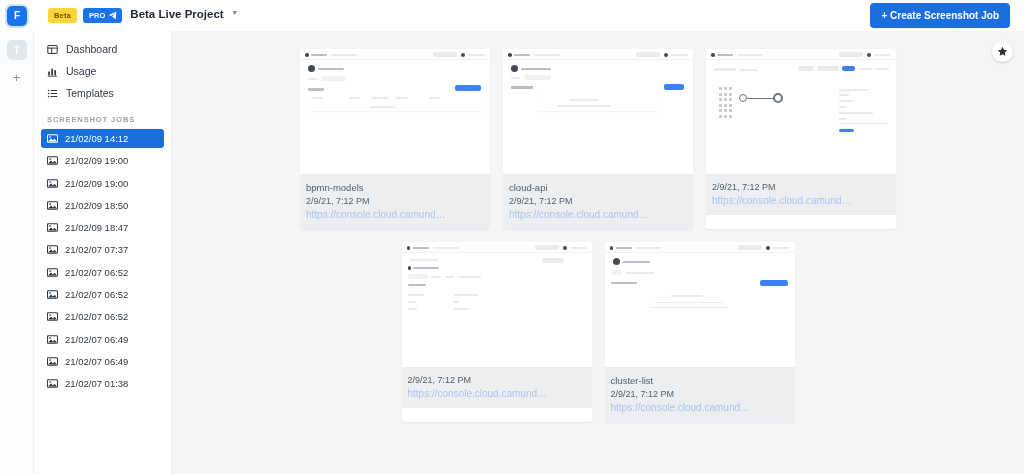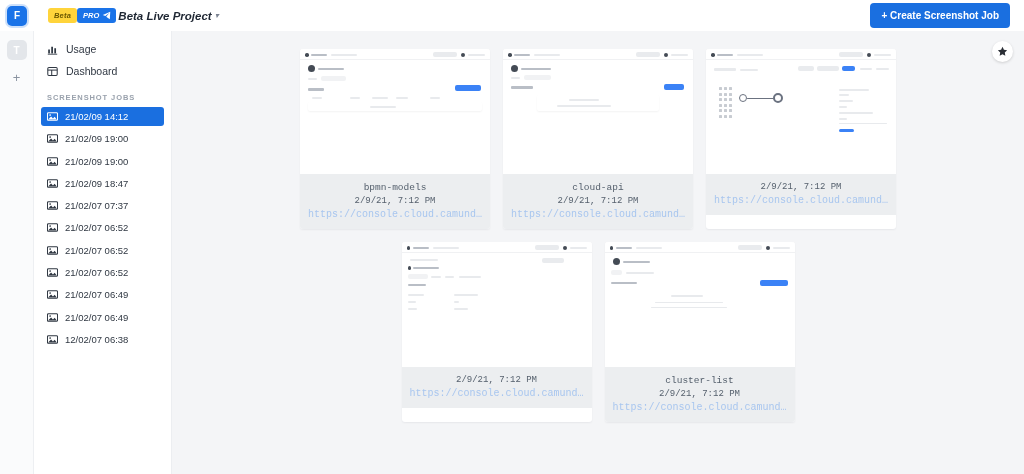--- a/index.html
+++ b/index.html
@@ -23,21 +23,21 @@
     position: relative; z-index: 20;
   }
   .rail-slot { width: 34px; min-width: 34px; display:flex; align-items:center; justify-content:center; }
   .avatar-f {
     width: 20px; height: 20px; border-radius: 5px;
     background: #1a73e8; color: #fff;
     font-size: 10px; font-weight: bold;
     display: flex; align-items: center; justify-content: center;
     box-shadow: 0 0 0 2px rgba(26,115,232,0.22);
   }
-  .topbar-left { display: flex; align-items: center; padding-left: 14px; font-style: italic; }
+  .topbar-left { display: flex; gap: 6px; padding-left: 14px; }
   .badge-beta {
     background: #ffd43b; color: #6b5700;
     font-size: 7.5px; font-weight: bold;
     padding: 3px 6px; border-radius: 3px;
     letter-spacing: .2px;
   }
   .badge-pro {
     background: #1a73e8; color: #fff;
     font-size: 7.5px; font-weight: bold;
     padding: 3px 5px 3px 6px; border-radius: 3px;
@@ -141,22 +141,21 @@
   }
   .thumb {
     height: 125px; width: 100%;
     background: #ffffff;
     position: relative; overflow: hidden;
     filter: blur(.25px);
   }
   .caption {
     background: #eceef0;
     padding: 8px 6px 9px 6px;
-    text-align: center;
-    font-family: Liberation Mono, monospace;
+    text-align: left;
   }
   .cap-name { font-size: 9.5px; color: #55606d; margin-bottom: 3px; }
   .cap-date { font-size: 9px; color: #55606d; margin-bottom: 3px; }
   .cap-url { font-size: 10px; color: #a8c6ef; white-space: nowrap; overflow: hidden; text-overflow: ellipsis; }
 
   
   .m-bar { position:absolute; left:0; right:0; top:0; height:11px; border-bottom:1px solid #f0f1f3; }
   .m-dot { position:absolute; border-radius:50%; background:#444b55; }
   .m-ln  { position:absolute; border-radius:1px; background:#d8dbe0; }
   .m-ln.dk { background:#b9bec6; }
@@ -199,40 +198,53 @@
     <div class="rail">
       <div class="avatar-t">T</div>
       <div class="rail-add">+</div>
     </div>
 
     <div class="sidebar">
 
       <div class="nav-item">
         <span class="ico">
           <svg width="11" height="11" viewBox="0 0 14 14">
+              <rect x="1" y="2" width="12" height="10" rx="1.4" fill="none" stroke="#2f3742" stroke-width="1.3"></rect>
+              <line x1="1" y1="5.2" x2="13" y2="5.2" stroke="#2f3742" stroke-width="1.3"></line>
+              <line x1="6" y1="5.2" x2="6" y2="12" stroke="#2f3742" stroke-width="1.3"></line>
+            </svg>
+        </span>
+        <span>Dashboard</span>
+      </div>
+
+      <div class="nav-item">
+        <span class="ico">
+          <svg width="11" height="11" viewBox="0 0 14 14">
               <rect x="1.5" y="7" width="2.2" height="5" fill="#2f3742"></rect>
               <rect x="5.4" y="3.5" width="2.2" height="8.5" fill="#2f3742"></rect>
               <rect x="9.3" y="5.4" width="2.2" height="6.6" fill="#2f3742"></rect>
               <line x1="1" y1="13" x2="13" y2="13" stroke="#2f3742" stroke-width="1.1"></line>
             </svg>
         </span>
         <span>Usage</span>
       </div>
 
       <div class="nav-item">
         <span class="ico">
           <svg width="11" height="11" viewBox="0 0 14 14">
-              <rect x="1" y="2" width="12" height="10" rx="1.4" fill="none" stroke="#2f3742" stroke-width="1.3"></rect>
-              <line x1="1" y1="5.2" x2="13" y2="5.2" stroke="#2f3742" stroke-width="1.3"></line>
-              <line x1="6" y1="5.2" x2="6" y2="12" stroke="#2f3742" stroke-width="1.3"></line>
+              <circle cx="2" cy="3.2" r="1" fill="#2f3742"></circle>
+              <circle cx="2" cy="7" r="1" fill="#2f3742"></circle>
+              <circle cx="2" cy="10.8" r="1" fill="#2f3742"></circle>
+              <line x1="4.6" y1="3.2" x2="13" y2="3.2" stroke="#2f3742" stroke-width="1.3"></line>
+              <line x1="4.6" y1="7" x2="13" y2="7" stroke="#2f3742" stroke-width="1.3"></line>
+              <line x1="4.6" y1="10.8" x2="13" y2="10.8" stroke="#2f3742" stroke-width="1.3"></line>
             </svg>
         </span>
-        <span>Dashboard</span>
+        <span>Templates</span>
       </div>
-
 
       <div class="section-label">SCREENSHOT JOBS</div>
 
       <div id="jobs-list">
           <div class="job-item active">
             <span class="ico">
               <svg width="11" height="9" viewBox="0 0 14 11">
                 <rect x="0.6" y="0.6" width="12.8" height="9.8" rx="1.3" fill="none" stroke="#ffffff" stroke-width="1.3"></rect>
                 <circle cx="4" cy="3.6" r="1.1" fill="#ffffff"></circle>
                 <path d="M1.4 9.4 5.2 5.6l2.4 2.4 2.2-2.2 2.6 3.6z" fill="#ffffff"></path>
@@ -261,20 +273,30 @@
             <span>21/02/09 19:00</span>
           </div>
           <div class="job-item">
             <span class="ico">
               <svg width="11" height="9" viewBox="0 0 14 11">
                 <rect x="0.6" y="0.6" width="12.8" height="9.8" rx="1.3" fill="none" stroke="#2f3742" stroke-width="1.3"></rect>
                 <circle cx="4" cy="3.6" r="1.1" fill="#2f3742"></circle>
                 <path d="M1.4 9.4 5.2 5.6l2.4 2.4 2.2-2.2 2.6 3.6z" fill="#2f3742"></path>
               </svg>
             </span>
+            <span>21/02/09 18:50</span>
+          </div>
+          <div class="job-item">
+            <span class="ico">
+              <svg width="11" height="9" viewBox="0 0 14 11">
+                <rect x="0.6" y="0.6" width="12.8" height="9.8" rx="1.3" fill="none" stroke="#2f3742" stroke-width="1.3"></rect>
+                <circle cx="4" cy="3.6" r="1.1" fill="#2f3742"></circle>
+                <path d="M1.4 9.4 5.2 5.6l2.4 2.4 2.2-2.2 2.6 3.6z" fill="#2f3742"></path>
+              </svg>
+            </span>
             <span>21/02/09 18:47</span>
           </div>
           <div class="job-item">
             <span class="ico">
               <svg width="11" height="9" viewBox="0 0 14 11">
                 <rect x="0.6" y="0.6" width="12.8" height="9.8" rx="1.3" fill="none" stroke="#2f3742" stroke-width="1.3"></rect>
                 <circle cx="4" cy="3.6" r="1.1" fill="#2f3742"></circle>
                 <path d="M1.4 9.4 5.2 5.6l2.4 2.4 2.2-2.2 2.6 3.6z" fill="#2f3742"></path>
               </svg>
             </span>
@@ -331,21 +353,21 @@
             <span>21/02/07 06:49</span>
           </div>
           <div class="job-item">
             <span class="ico">
               <svg width="11" height="9" viewBox="0 0 14 11">
                 <rect x="0.6" y="0.6" width="12.8" height="9.8" rx="1.3" fill="none" stroke="#2f3742" stroke-width="1.3"></rect>
                 <circle cx="4" cy="3.6" r="1.1" fill="#2f3742"></circle>
                 <path d="M1.4 9.4 5.2 5.6l2.4 2.4 2.2-2.2 2.6 3.6z" fill="#2f3742"></path>
               </svg>
             </span>
-            <span>12/02/07 06:38</span>
+            <span>21/02/07 01:38</span>
           </div>
         </div>
     </div>
 
     <div class="main">
 
       <div class="fav-btn">
         <span>
           <svg width="11" height="11" viewBox="0 0 14 14">
               <path d="M7 1.1 8.8 4.8l4.1.6-3 2.9.7 4.1L7 10.5l-3.6 1.9.7-4.1-3-2.9 4.1-.6z" fill="#2b2f36"></path>

